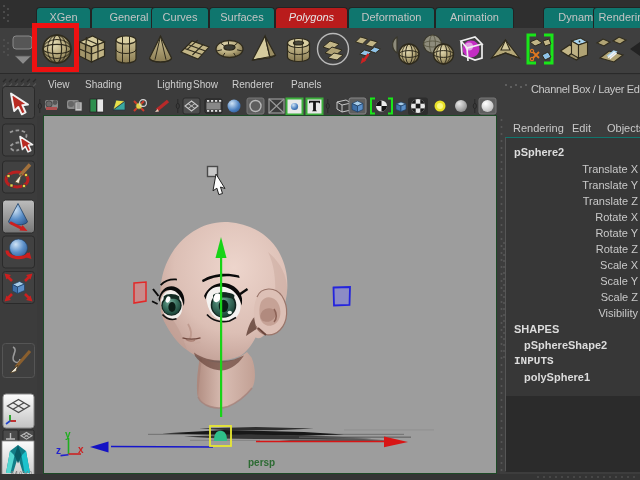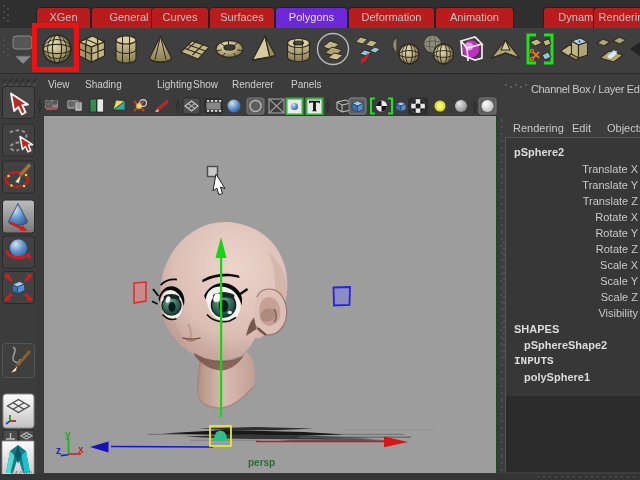--- a/index.html
+++ b/index.html
@@ -1,22 +1,22 @@
 <!DOCTYPE html>
 <html><head>
 <meta charset="utf-8">
 <style>
 html,body{margin:0;padding:0;}
 body{width:640px;height:480px;overflow:hidden;position:relative;background:#3a3a3a;
  font-family:"Liberation Sans",sans-serif;-webkit-font-smoothing:antialiased;}
 .abs{position:absolute;}
 .tabbar{left:0;top:0;width:640px;height:28px;background:#2f2f2f;border-bottom:1px solid #242424;}
-.tab{position:absolute;top:7px;height:20px;background:#b91c1c;border:1px solid #232323;
+.tab{position:absolute;top:7px;height:20px;background:#0f766e;border:1px solid #232323;
  border-bottom:none;border-radius:4px 4px 0 0;color:#c4c4c4;font-size:11px;text-align:center;line-height:19px;}
-.tab.active{background:#6d28d9;color:#e6e6e6;}
+.tab.active{background:#b91c1c;color:#e6e6e6;font-style:italic;}
 .shelf{left:0;top:28px;width:640px;height:45px;background:#3f3f3f;border-bottom:1px solid #2a2a2a;}
 .leftcol{left:0;top:74px;width:37px;height:406px;background:#3c3c3c;}
 .vpmenubar{left:37px;top:75px;width:463px;height:21px;background:#3c3c3c;color:#cfcfcf;font-size:10px;}
 .vpiconbar{left:37px;top:96px;width:463px;height:20px;background:#3c3c3c;}
 .canvas{left:43px;top:115px;width:452px;height:357px;background:#9d9d9d;border:1px solid #1d4a26;}
 .chbox{left:500px;top:75px;width:140px;height:399px;background:#3d3d3d;}
 .row{position:absolute;font-size:11px;color:#c9c9c9;white-space:nowrap;}
 .rowr{position:absolute;font-size:11px;color:#c9c9c9;right:2px;white-space:nowrap;}
 .bold{font-weight:bold;color:#dcdcdc;}
 .bottom{left:0px;top:474px;width:640px;height:6px;background:#343434;}

